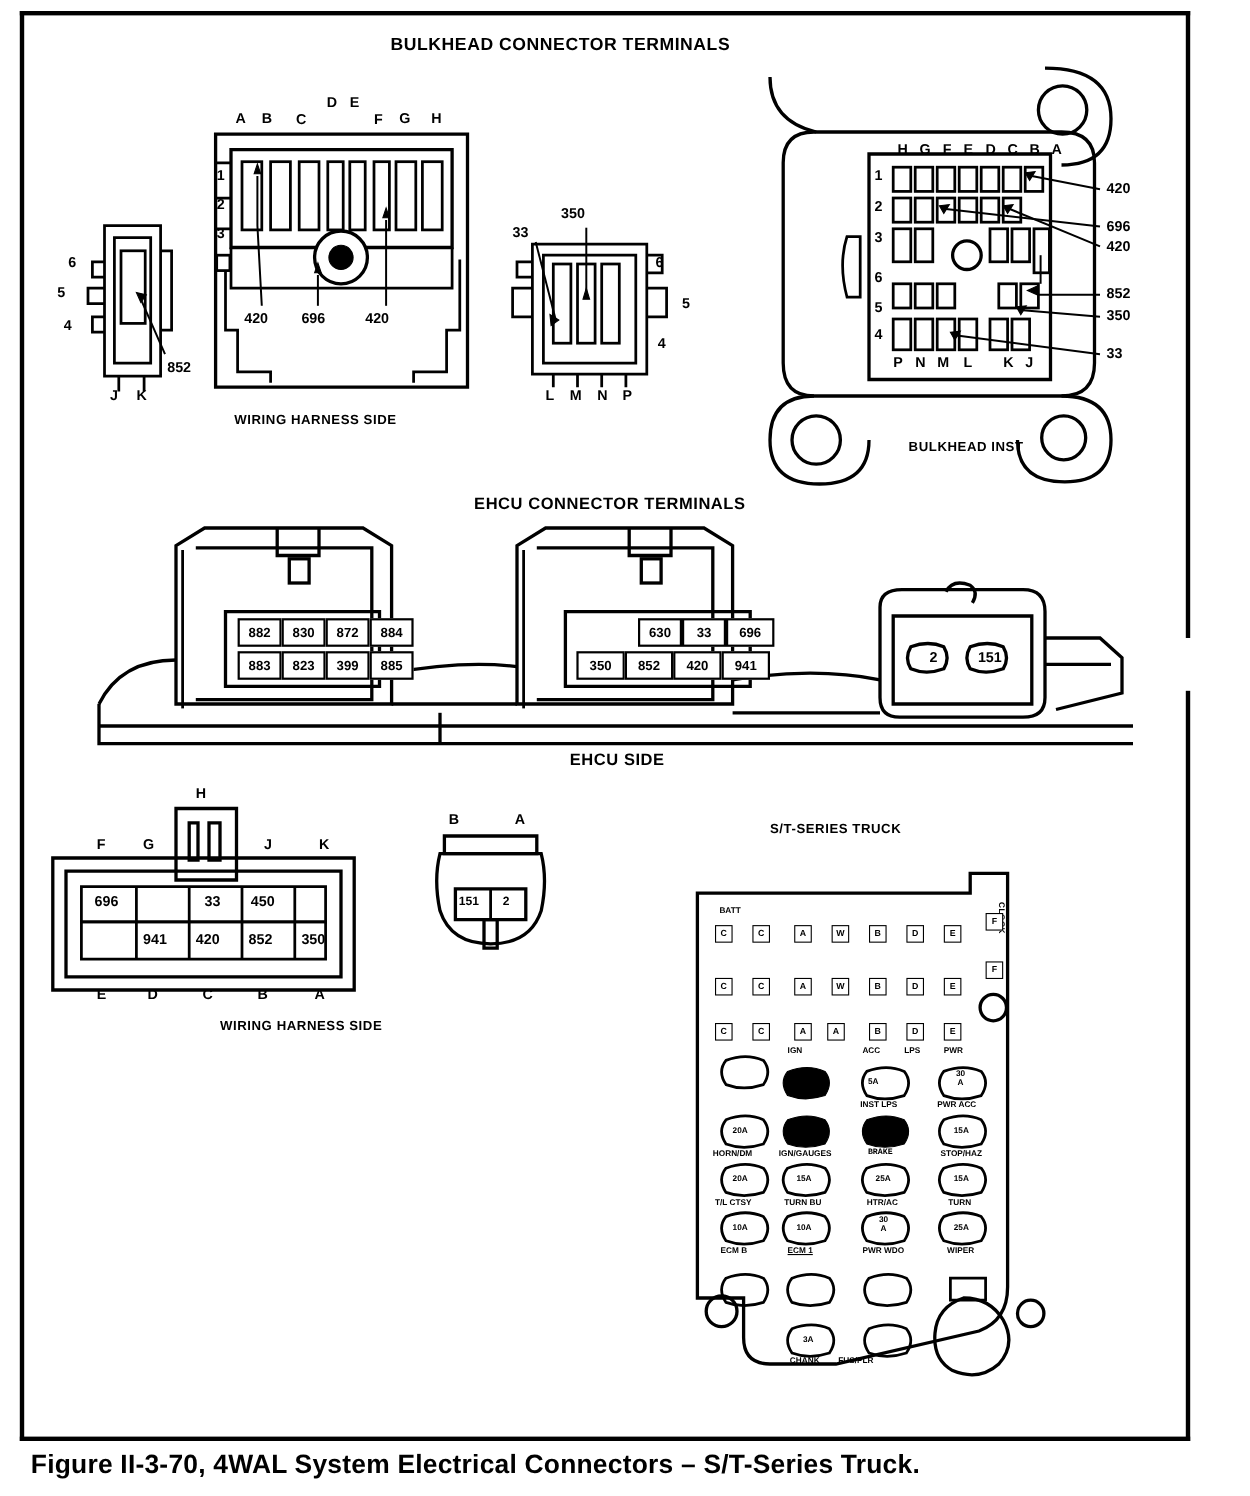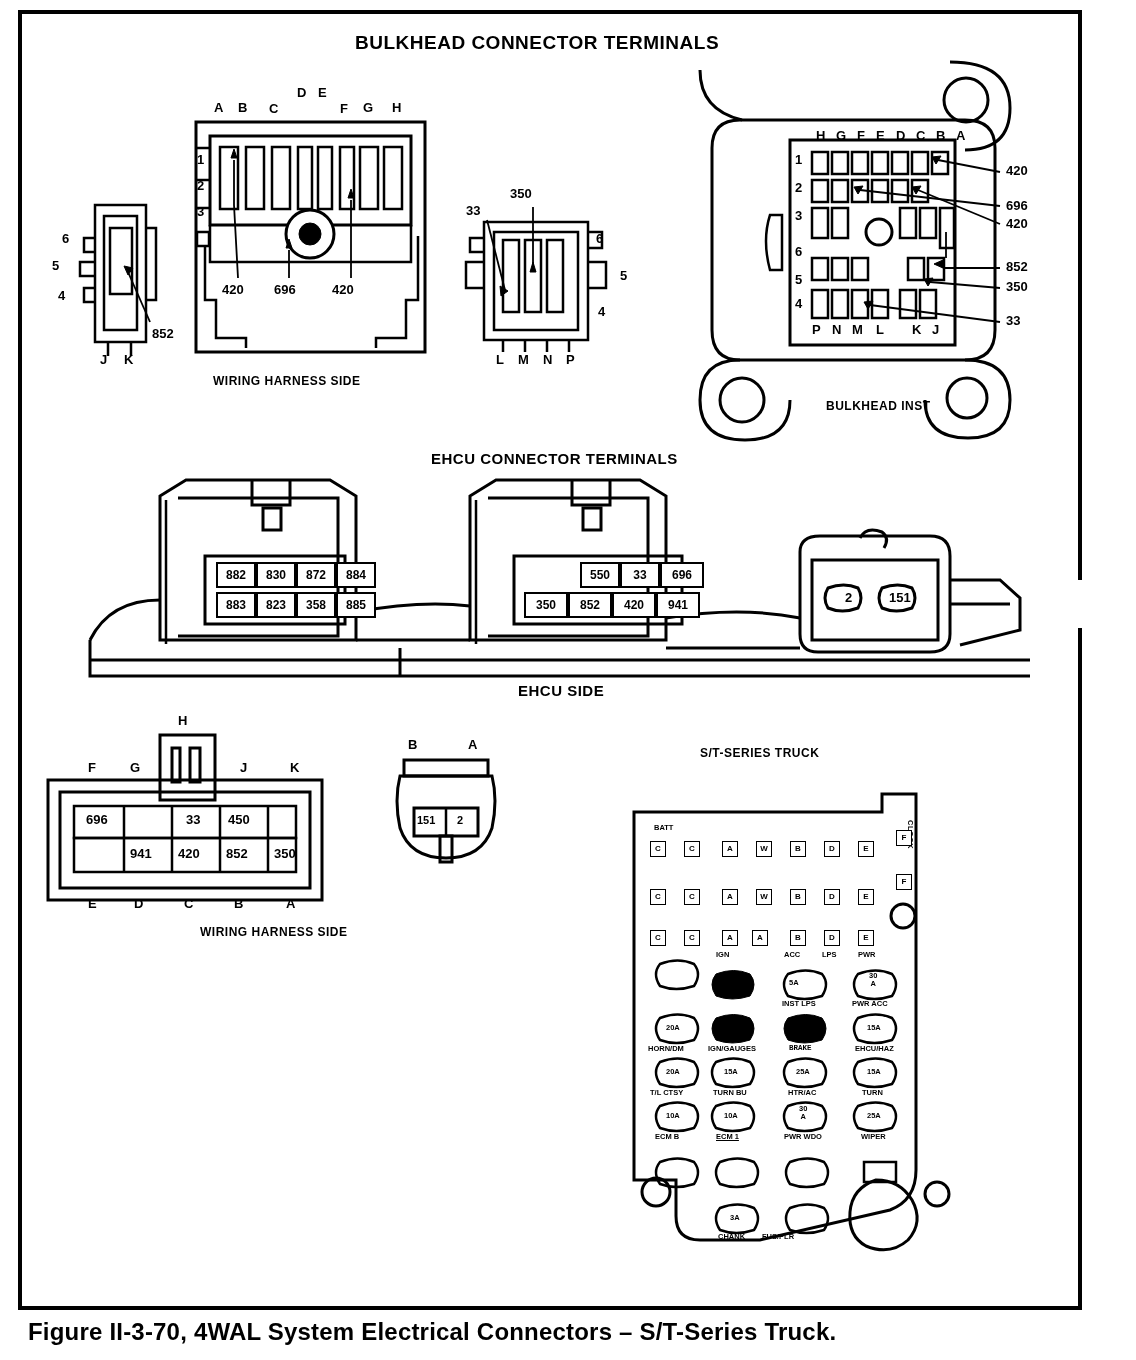--- a/index.html
+++ b/index.html
@@ -52,21 +52,21 @@
     width: 1064px; height: 4px;
     background: #000;
   }
 
   .title {
     position: absolute;
     font-weight: bold;
     letter-spacing: 0.5px;
     white-space: nowrap;
   }
-  .t-main { font-size: 19px; }
+  .t-main { font-size: 16px; }
   .t-sub { font-size: 15px; }
   .t-small { font-size: 12px; }
   .t-micro { font-size: 7.5px; font-weight: bold; }
 
   .lbl {
     position: absolute;
     font-size: 13px;
     font-weight: bold;
     white-space: nowrap;
   }
@@ -378,24 +378,24 @@
     <path class="ln" stroke-width="3" d="M828,588 q-6,10 0,20 q14,6 30,0 q6,-10 0,-20 q-14,-6 -30,0 Z"></path>
     <path class="ln" stroke-width="3" d="M882,588 q-6,10 0,20 q14,6 30,0 q6,-10 0,-20 q-14,-6 -30,0 Z"></path>
   </svg>
 
   <div class="numbox" style="left:216px; top:562px; width:40px; height:26px;">882</div>
   <div class="numbox" style="left:256px; top:562px; width:40px; height:26px;">830</div>
   <div class="numbox" style="left:296px; top:562px; width:40px; height:26px;">872</div>
   <div class="numbox" style="left:336px; top:562px; width:40px; height:26px;">884</div>
   <div class="numbox" style="left:216px; top:592px; width:40px; height:26px;">883</div>
   <div class="numbox" style="left:256px; top:592px; width:40px; height:26px;">823</div>
-  <div class="numbox" style="left:296px; top:592px; width:40px; height:26px;">358</div>
+  <div class="numbox" style="left:296px; top:592px; width:40px; height:26px;">399</div>
   <div class="numbox" style="left:336px; top:592px; width:40px; height:26px;">885</div>
 
-  <div class="numbox" style="left:580px; top:562px; width:40px; height:26px;">550</div>
+  <div class="numbox" style="left:580px; top:562px; width:40px; height:26px;">630</div>
   <div class="numbox" style="left:620px; top:562px; width:40px; height:26px;">33</div>
   <div class="numbox" style="left:660px; top:562px; width:44px; height:26px;">696</div>
   <div class="numbox" style="left:524px; top:592px; width:44px; height:26px;">350</div>
   <div class="numbox" style="left:568px; top:592px; width:44px; height:26px;">852</div>
   <div class="numbox" style="left:612px; top:592px; width:44px; height:26px;">420</div>
   <div class="numbox" style="left:656px; top:592px; width:44px; height:26px;">941</div>
 
   <div class="lbl" style="left:845px; top:590px;">2</div>
   <div class="lbl" style="left:889px; top:590px;">151</div>
 
@@ -525,21 +525,21 @@
   <div class="fuse-label" style="left:782px; top:999px;">INST LPS</div>
   <div class="fuse-label" style="left:869px; top:972px; white-space:pre-line; line-height:1.05;">30
 A</div>
   <div class="fuse-label" style="left:852px; top:999px;">PWR ACC</div>
 
   <div class="fuse-label" style="left:666px; top:1023px;">20A</div>
   <div class="fuse-label" style="left:648px; top:1044px;">HORN/DM</div>
   <div class="fuse-label" style="left:708px; top:1044px;">IGN/GAUGES</div>
   <div class="fuse-label" style="left:789px; top:1044px;font-family:Liberation Mono, monospace;">BRAKE</div>
   <div class="fuse-label" style="left:867px; top:1023px;">15A</div>
-  <div class="fuse-label" style="left:855px; top:1044px;">EHCU/HAZ</div>
+  <div class="fuse-label" style="left:855px; top:1044px;">STOP/HAZ</div>
 
   <div class="fuse-label" style="left:666px; top:1067px;">20A</div>
   <div class="fuse-label" style="left:650px; top:1088px;">T/L CTSY</div>
   <div class="fuse-label" style="left:724px; top:1067px;">15A</div>
   <div class="fuse-label" style="left:713px; top:1088px;">TURN BU</div>
   <div class="fuse-label" style="left:796px; top:1067px;">25A</div>
   <div class="fuse-label" style="left:788px; top:1088px;">HTR/AC</div>
   <div class="fuse-label" style="left:867px; top:1067px;">15A</div>
   <div class="fuse-label" style="left:862px; top:1088px;">TURN</div>
 

